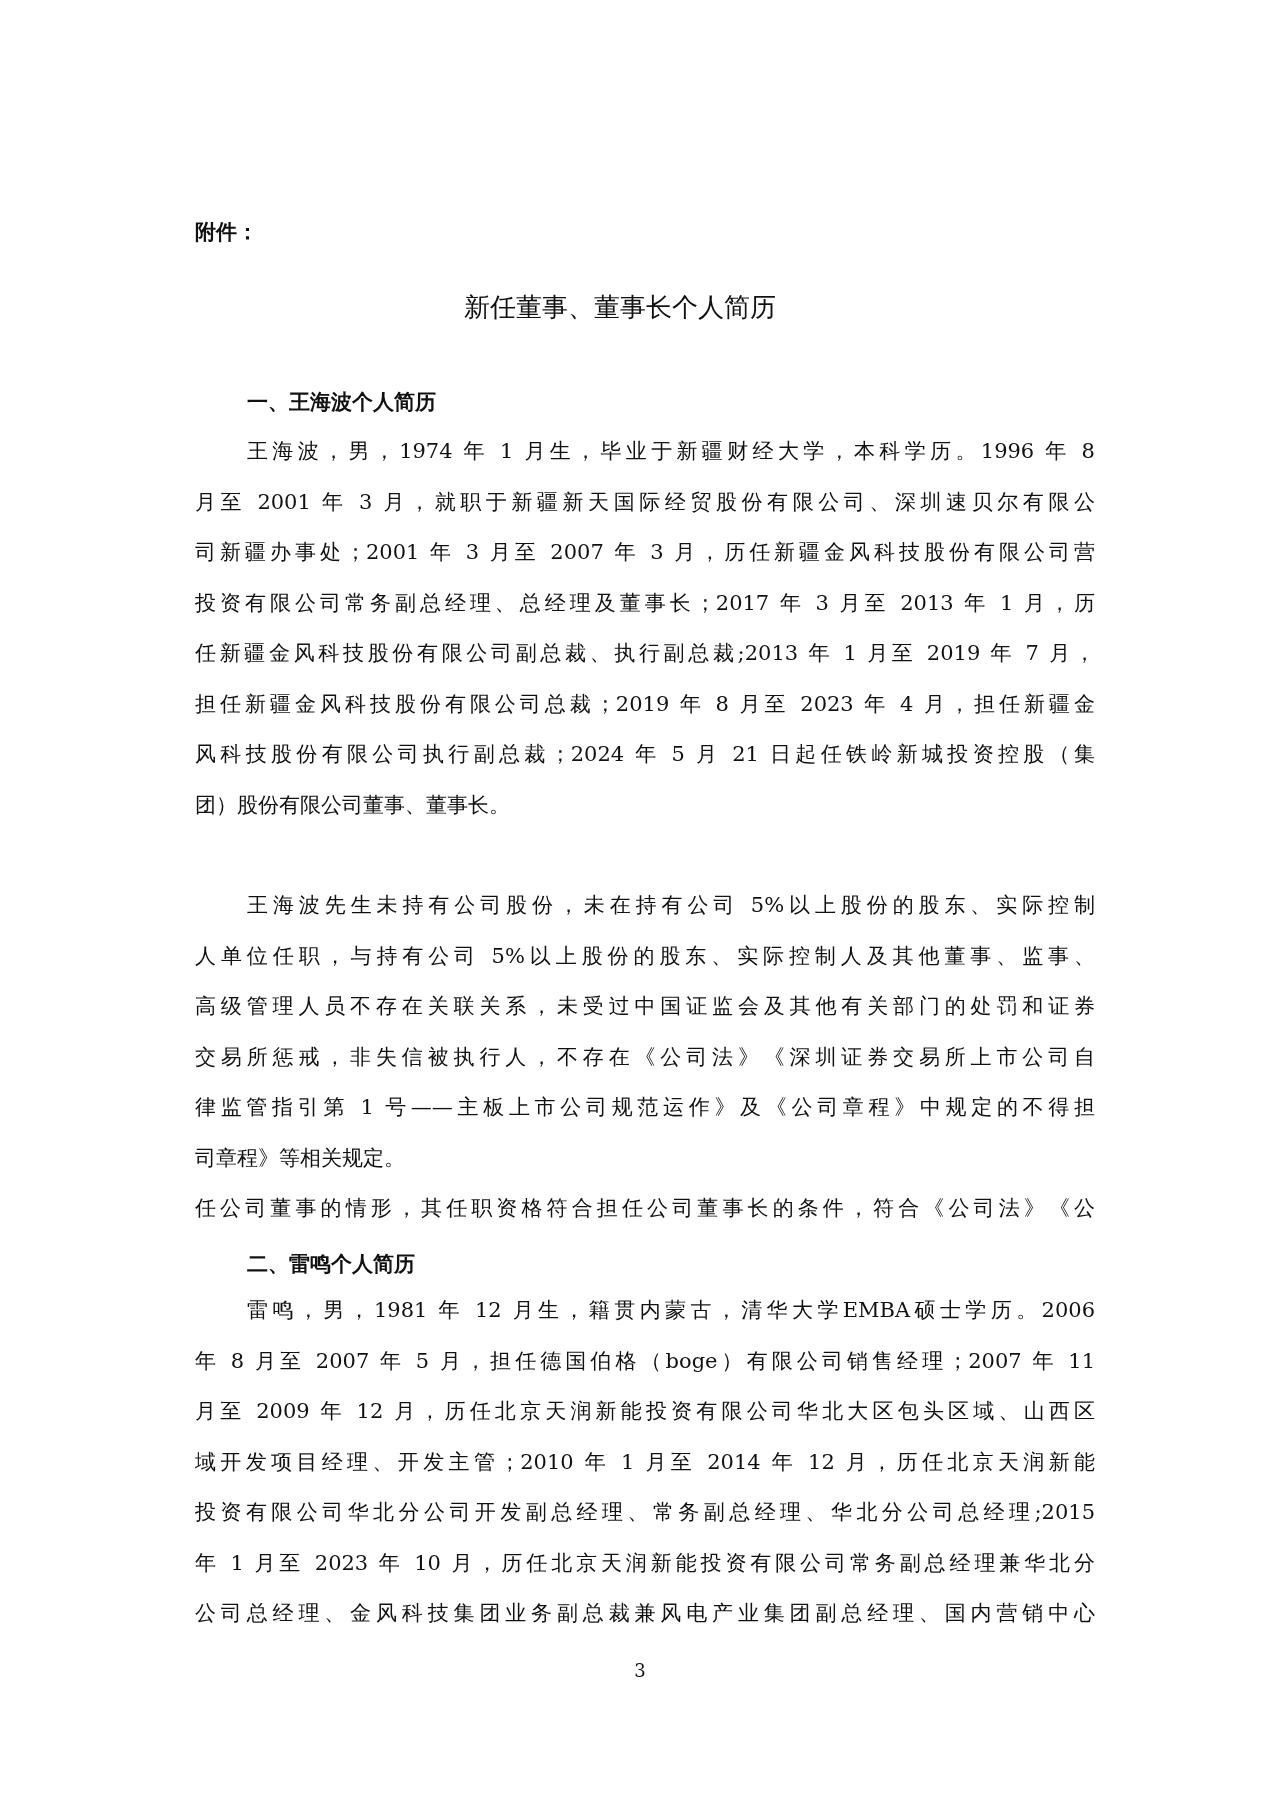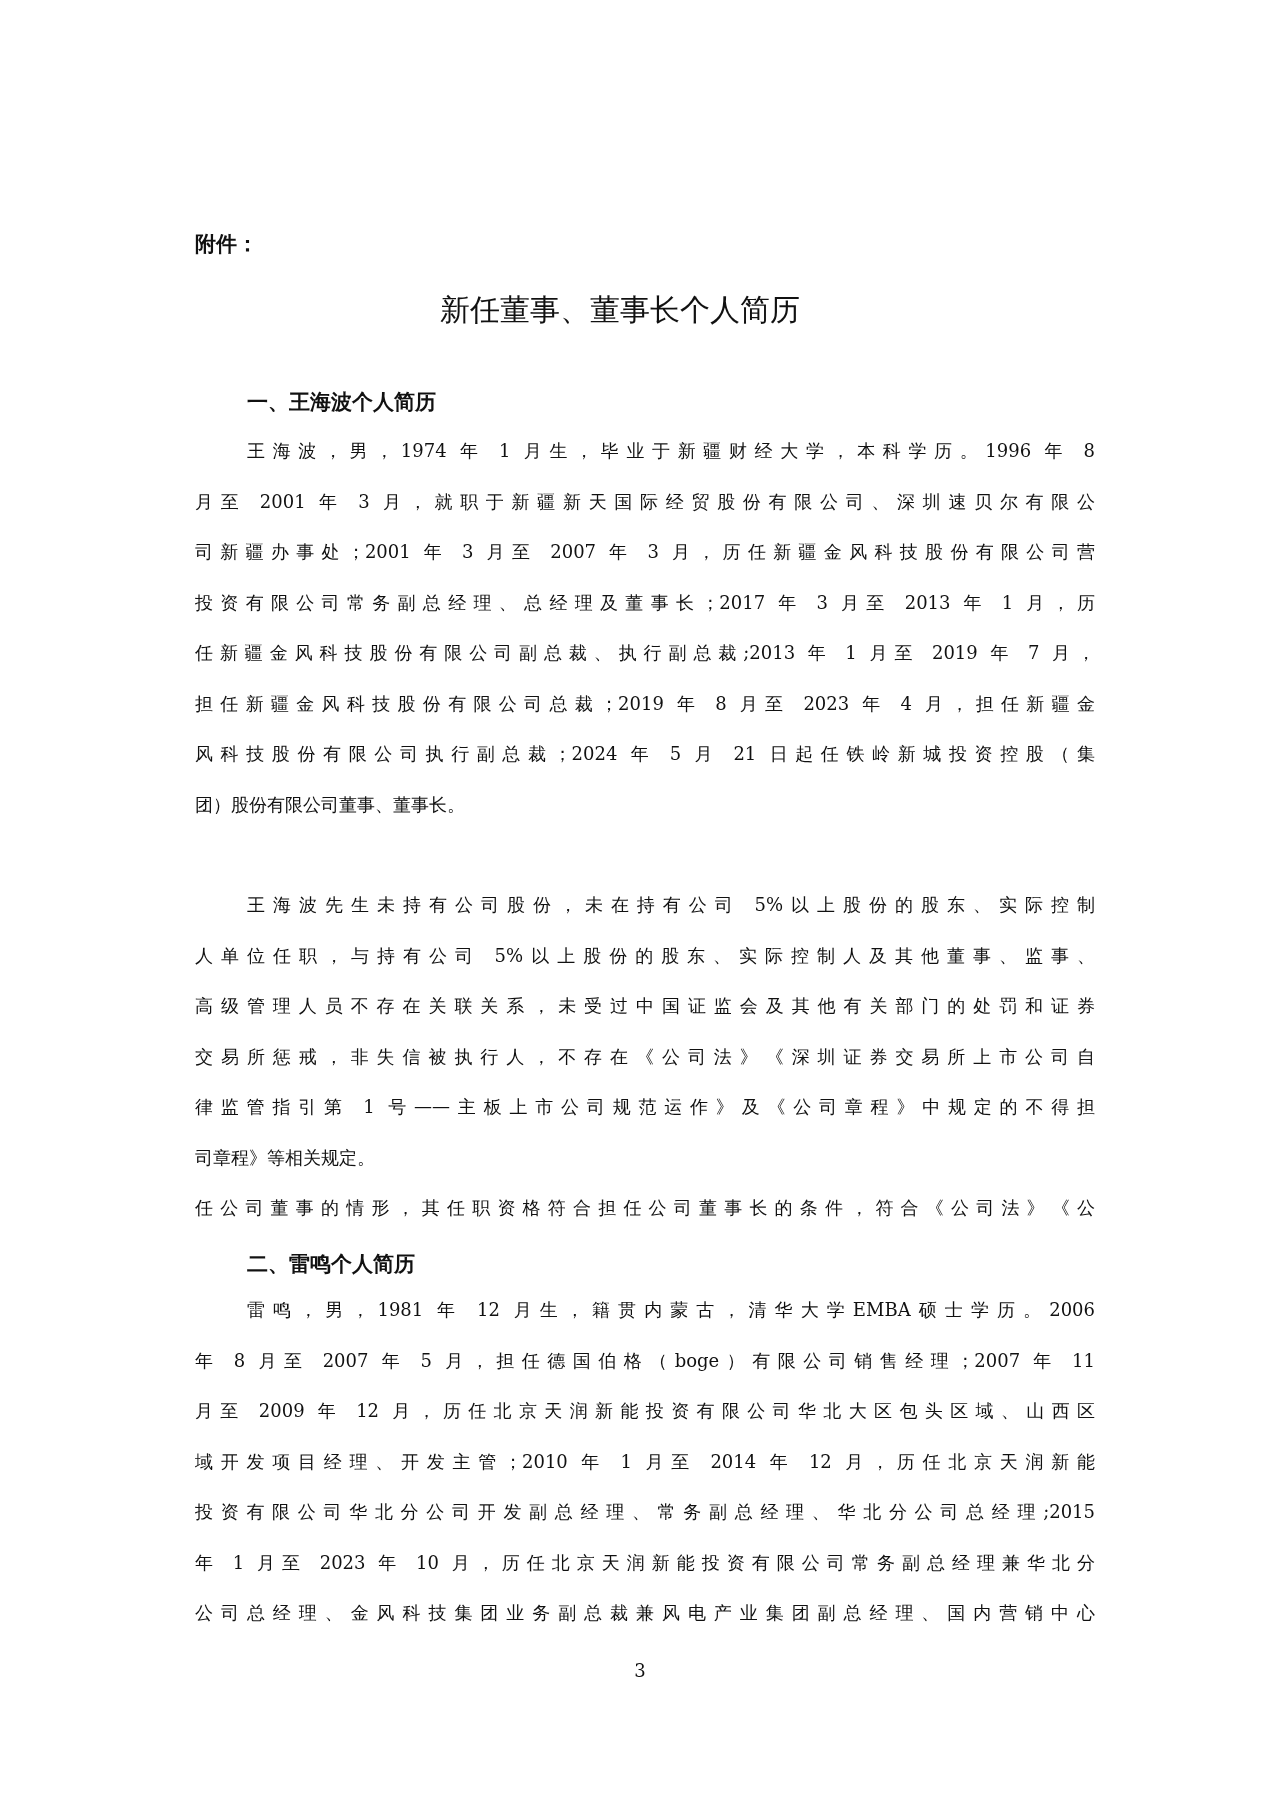--- a/index.html
+++ b/index.html
@@ -1,26 +1,26 @@
 <!DOCTYPE html>
 <html><head>
 <meta charset="utf-8">
 <style>
   html, body { margin: 0; padding: 0; background: #ffffff; }
   body { width: 1280px; height: 1810px; position: relative; overflow: hidden;
          font-family: "DejaVu Serif", "Liberation Serif", serif; color: #111; }
   .page { position: absolute; left: 0; top: 0; width: 1280px; height: 1810px; background: #fff; }
   .attach { position: absolute; left: 195px; top: 218px; font-size: 21px; font-weight: bold;
-            font-family: "DejaVu Sans", "Liberation Sans", sans-serif; margin-top: 12px; }
-  .title { position: absolute; left: 0; width: 1240px; top: 290px; text-align: center; font-size: 30px;
+            font-family: "DejaVu Sans", "Liberation Sans", sans-serif; }
+  .title { position: absolute; left: 0; width: 1240px; top: 290px; text-align: center; font-size: 26px;
            font-family: "DejaVu Sans", "Liberation Sans", sans-serif; }
   .heading { position: absolute; left: 247px; font-size: 21px; font-weight: bold;
              font-family: Liberation Sans, sans-serif; }
   .para { position: absolute; left: 195px; width: 900px; }
-  .line { height: 50.5px; line-height: 50.5px; font-size: 18px; white-space: nowrap;
+  .line { height: 50.5px; line-height: 50.5px; font-size: 21px; white-space: nowrap;
           text-align: justify; text-align-last: justify; }
   .line.first { padding-left: 52px; }
   .line.last { text-align-last: left; }
   .pagenum { position: absolute; left: 0; width: 1280px; top: 1660px; text-align: center; font-size: 18px; }
 </style>
 </head>
 <body>
 
 <div class="page">
   <div class="attach">附件：</div>

